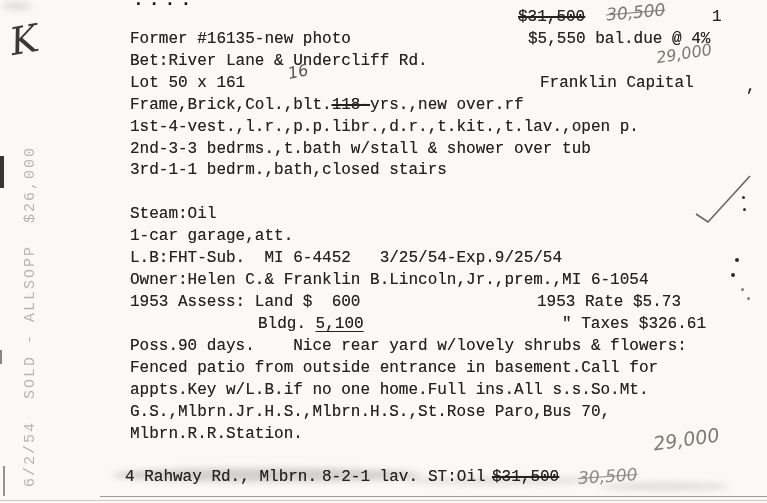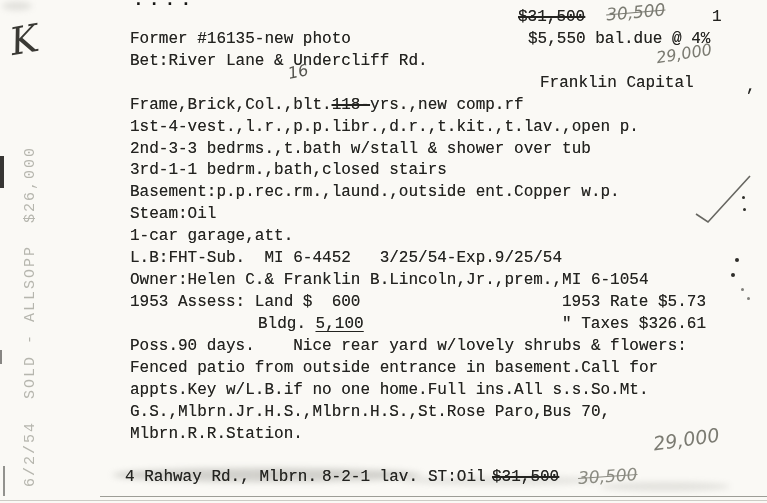--- a/index.html
+++ b/index.html
@@ -42,37 +42,37 @@
   <div class="t struck" style="left:518px;top:8px">$31,500</div>
   <div class="hw struck" style="left:606px;top:2px;font-size:17px;transform:rotate(-5deg)">30,500</div>
   <div class="t" style="left:712px;top:8px">1</div>
 
   <div class="t" style="left:130px;top:30px">Former #16135-new photo</div>
   <div class="t" style="left:528px;top:30px">$5,550 bal.due @ 4%</div>
 
   <div class="t" style="left:130px;top:52px">Bet:River Lane &amp; Undercliff Rd.</div>
   <div class="hw" style="left:656px;top:44px;font-size:16px;transform:rotate(-9deg)">29,000</div>
 
+  <div class="t" style="left:130px;top:74px">Lot 50 x 161</div>
   <div class="hw" style="left:288px;top:62px;font-size:16px;color:#55554f;transform:rotate(-12deg)">16</div>
   <div class="t" style="left:540px;top:74px">Franklin Capital</div>
   <div class="t" style="left:746px;top:78px">,</div>
 
-  <div class="t" style="left:130px;top:96px"><span>Frame,Brick,Col.,blt.</span><span class="struck">118-</span><span>yrs.,new comp.rf</span></div>
+  <div class="t" style="left:130px;top:96px"><span>Frame,Brick,Col.,blt.</span><span class="struck">118-</span><span>yrs.,new over.rf</span></div>
 
   <div class="t" style="left:130px;top:118px">1st-4-vest.,l.r.,p.p.libr.,d.r.,t.kit.,t.lav.,open p.</div>
   <div class="t" style="left:130px;top:140px">2nd-3-3 bedrms.,t.bath w/stall &amp; shower over tub</div>
   <div class="t" style="left:130px;top:161px">3rd-1-1 bedrm.,bath,closed stairs</div>
-  <div class="t" style="left:130px;top:183px">Basement:p.p.rec.rm.,laund.,outside ent.Copper w.p.</div>
   <div class="t" style="left:130px;top:205px">Steam:Oil</div>
   <div class="t" style="left:130px;top:227px">1-car garage,att.</div>
   <div class="t" style="left:130px;top:249px">L.B:FHT-Sub.  MI 6-4452   3/25/54-Exp.9/25/54</div>
   <div class="t" style="left:130px;top:271px">Owner:Helen C.&amp; Franklin B.Lincoln,Jr.,prem.,MI 6-1054</div>
 
   <div class="t" style="left:130px;top:293px">1953 Assess: Land $  600</div>
-  <div class="t" style="left:562px;top:293px">1953 Rate $5.73</div>
+  <div class="t" style="left:537px;top:293px">1953 Rate $5.73</div>
   <div class="t" style="left:258px;top:315px"><span>Bldg. </span><span class="ul">5,100</span></div>
   <div class="t" style="left:562px;top:315px">" Taxes $326.61</div>
 
   <div class="t" style="left:130px;top:337px">Poss.90 days.    Nice rear yard w/lovely shrubs &amp; flowers:</div>
   <div class="t" style="left:130px;top:381px">appts.Key w/L.B.if no one home.Full ins.All s.s.So.Mt.</div>
   <div class="t" style="left:130px;top:359px">Fenced patio from outside entrance in basement.Call for</div>
   <div class="t" style="left:130px;top:403px">G.S.,Mlbrn.Jr.H.S.,Mlbrn.H.S.,St.Rose Paro,Bus 70,</div>
   <div class="t" style="left:130px;top:425px">Mlbrn.R.R.Station.</div>
 
   <svg width="80" height="62" style="position:absolute;left:688px;top:166px">

